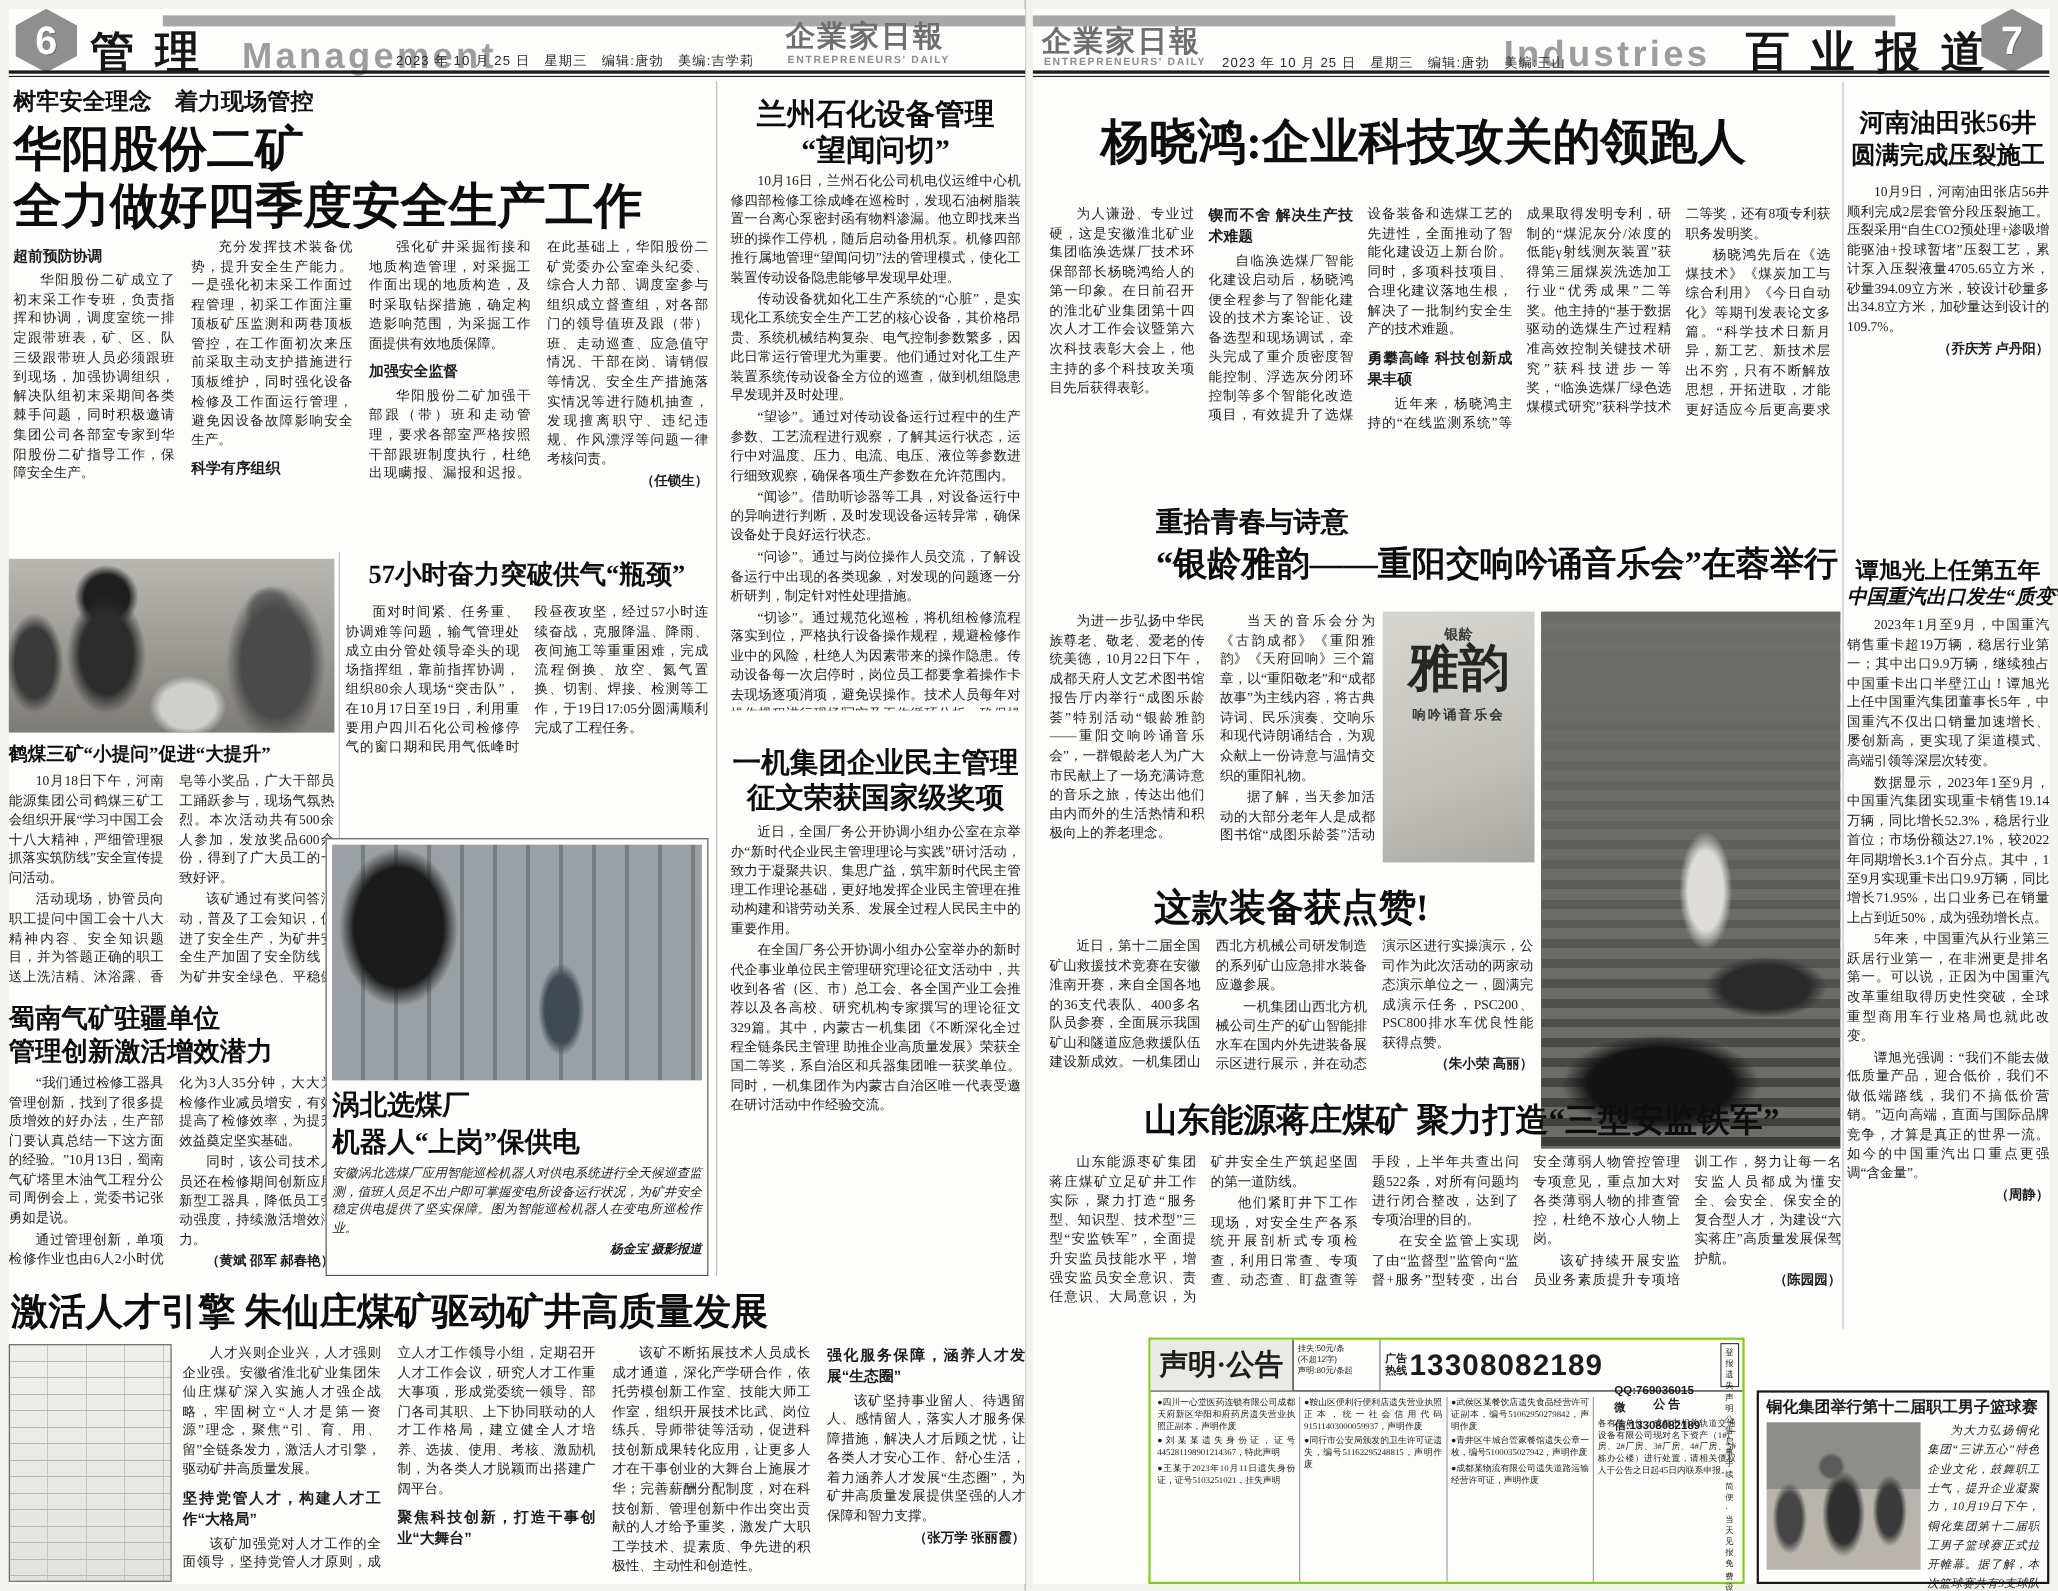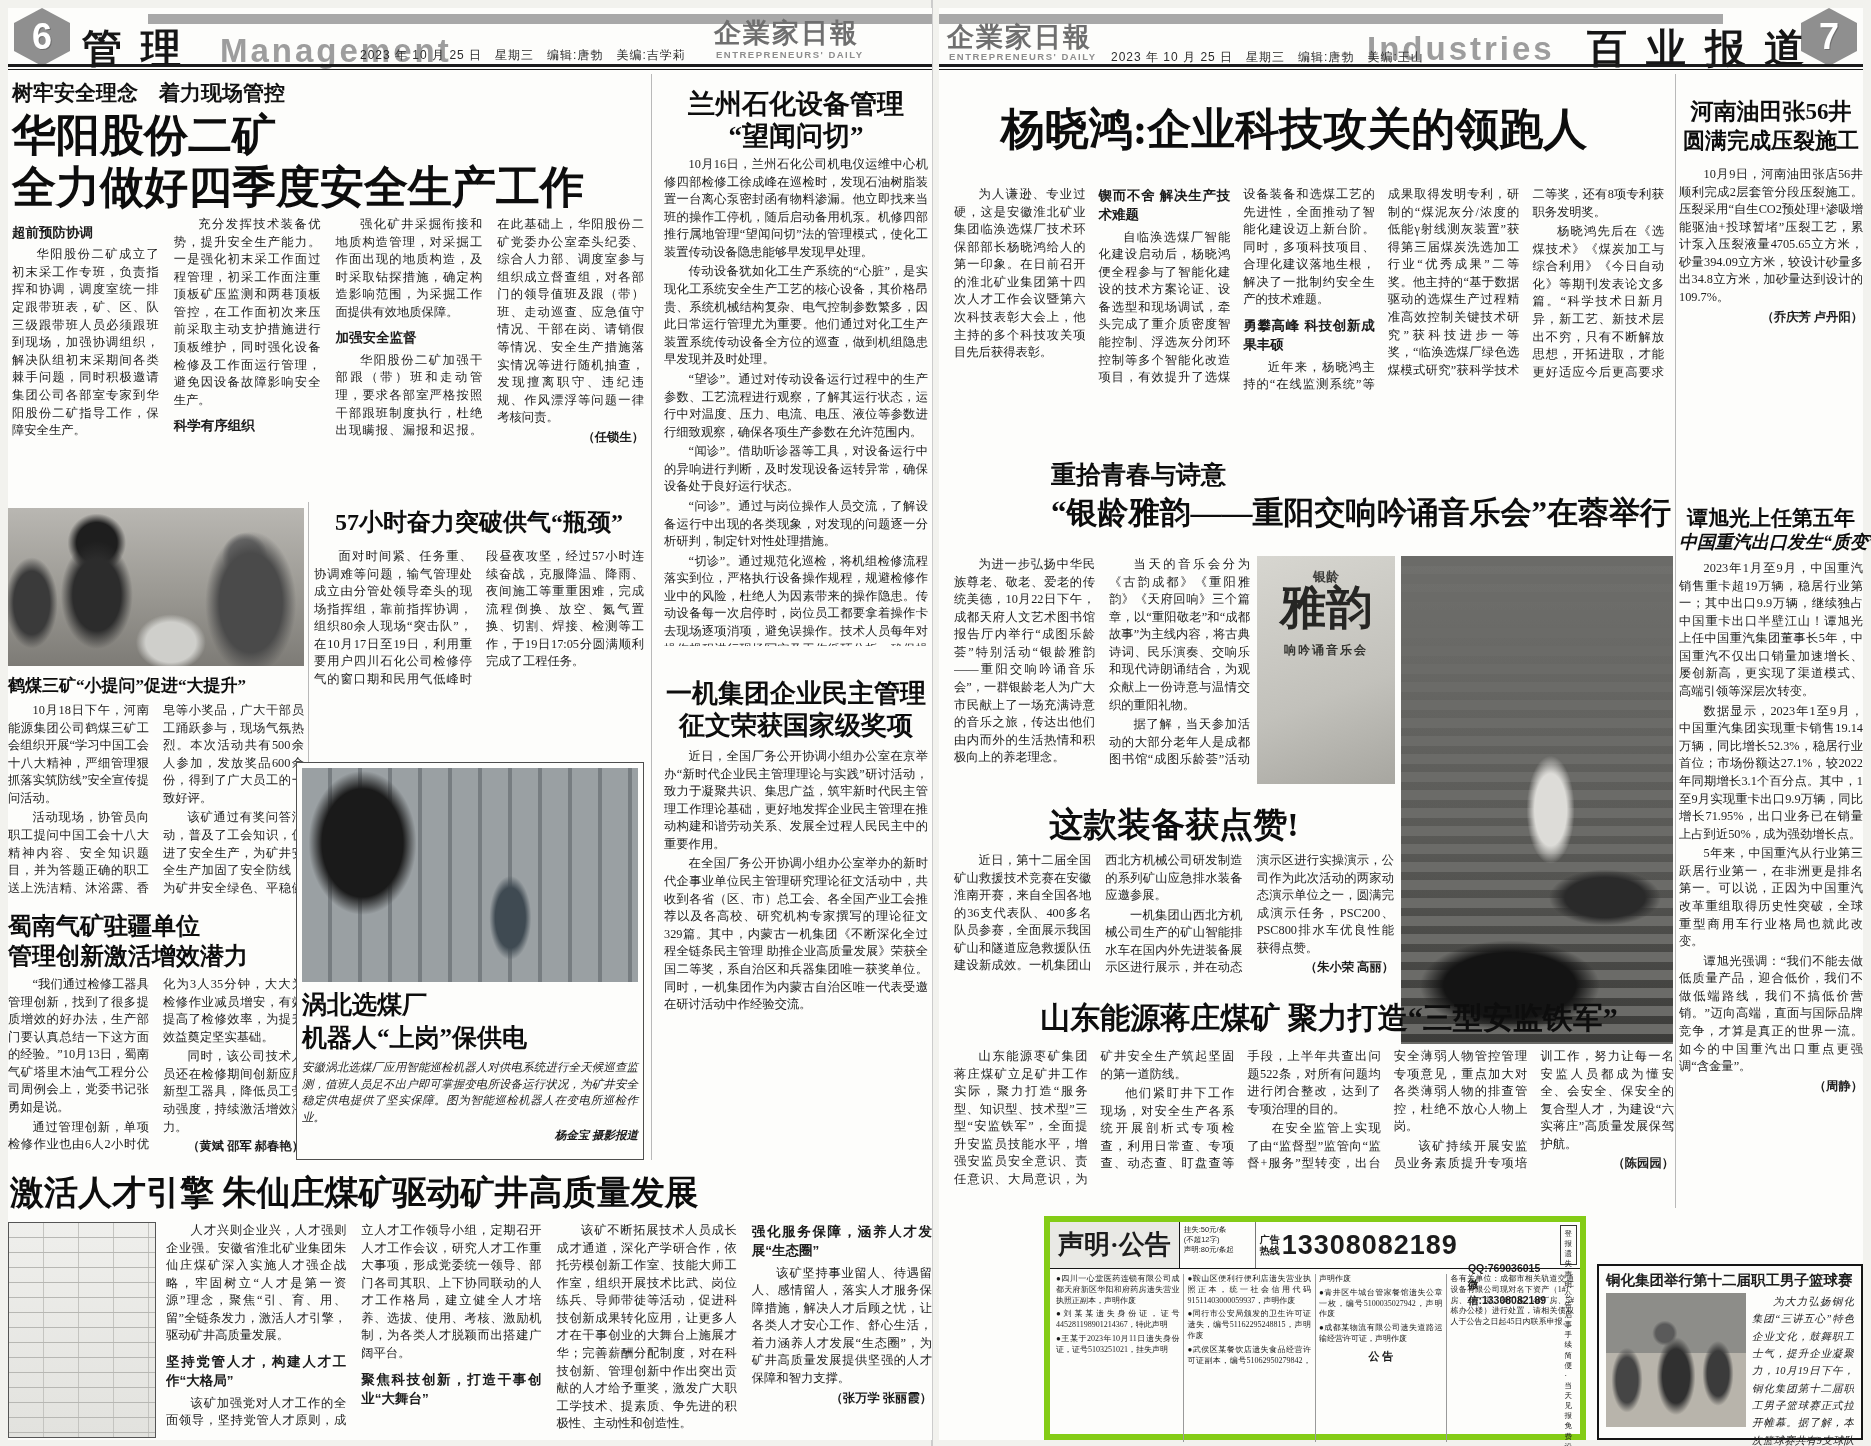--- a/index.html
+++ b/index.html
@@ -66,21 +66,21 @@
      linear-gradient(180deg,#8d8d89 0 45%,#b8b4ab 45% 100%);}
   .docphoto{background:
      repeating-linear-gradient(180deg,transparent 0 14px,#b7b7b3 14px 15px),
      repeating-linear-gradient(90deg,transparent 0 34px,#c4c4c0 34px 35px),
      linear-gradient(180deg,#efefec,#e2e2de);border:1px solid #555;}
   .poster{background:linear-gradient(160deg,#d7d6d0 0%,#c2c1bb 60%,#a7a6a0 100%);
           color:#2a2a28;text-align:center;}
   .caption{font-style:italic;font-family:"Liberation Serif",serif;}
   .photo-frame{border:1px solid #4e4e4e;background:#fdfdfb;}
   
-  .ads-box{border:6px solid #84cc16;background:#fdfdfb;}
+  .ads-box{border:2px solid #84cc16;background:#fdfdfb;}
   .ads-header{display:flex;align-items:stretch;border-bottom:1px solid #151515;height:46px;}
   .ads-title{font:900 26px/46px "Liberation Serif",serif;padding:0 8px;background:#e9e9e5;
              border-right:1px solid #151515;white-space:nowrap;}
   .ads-tiny{font-size:7.5px;line-height:1.35;white-space:pre-line;padding:3px 4px;color:#222;}
   .ads-phone{font:900 27px/46px "Liberation Sans",sans-serif;letter-spacing:1px;white-space:nowrap;}
   .ads-contact{font:700 10.5px/1.5 "Liberation Sans",sans-serif;padding:5px 6px;white-space:pre-line;margin-top:34px;}
   .ads-note{border:1px solid #333;margin:3px;}
   .ads-items{column-count:4;column-gap:8px;column-rule:1px solid #9a9a9a;
              font:8px/1.35 "Liberation Serif",serif;padding:5px 6px;overflow:hidden;
              text-align:justify;height:168px;}

